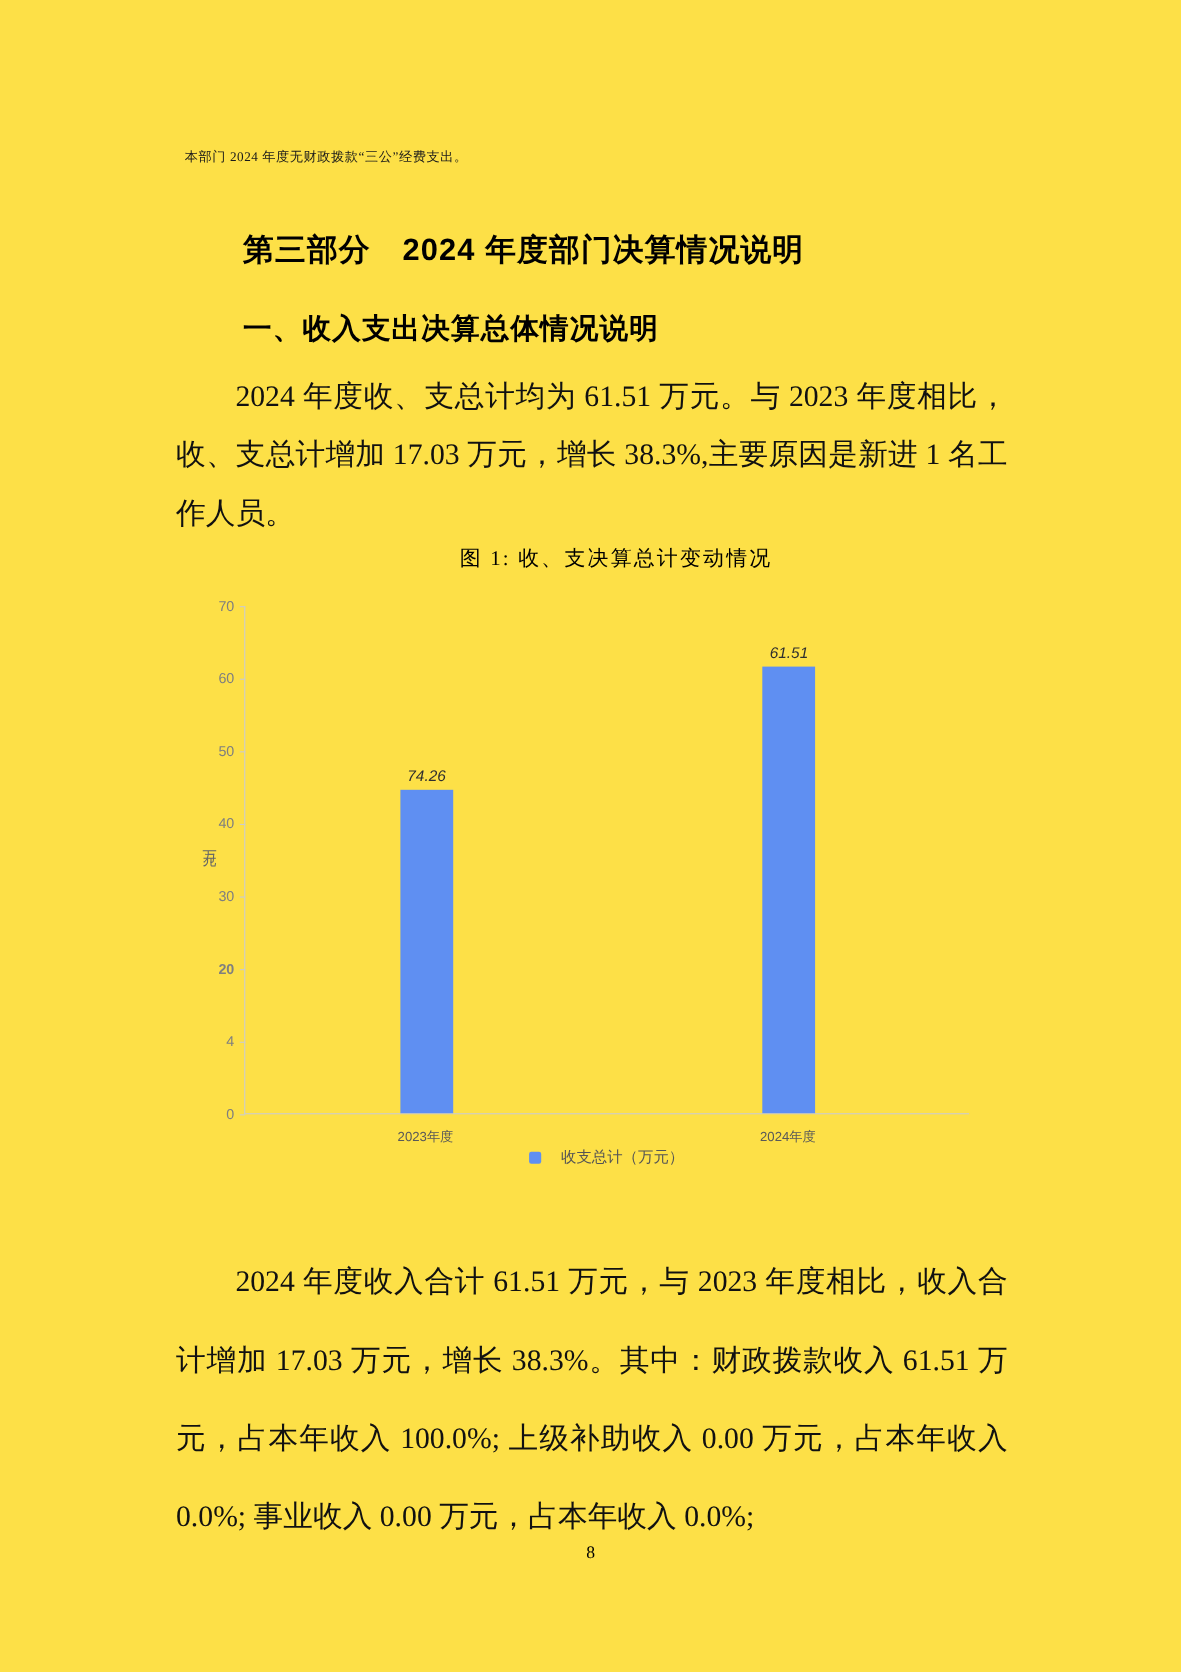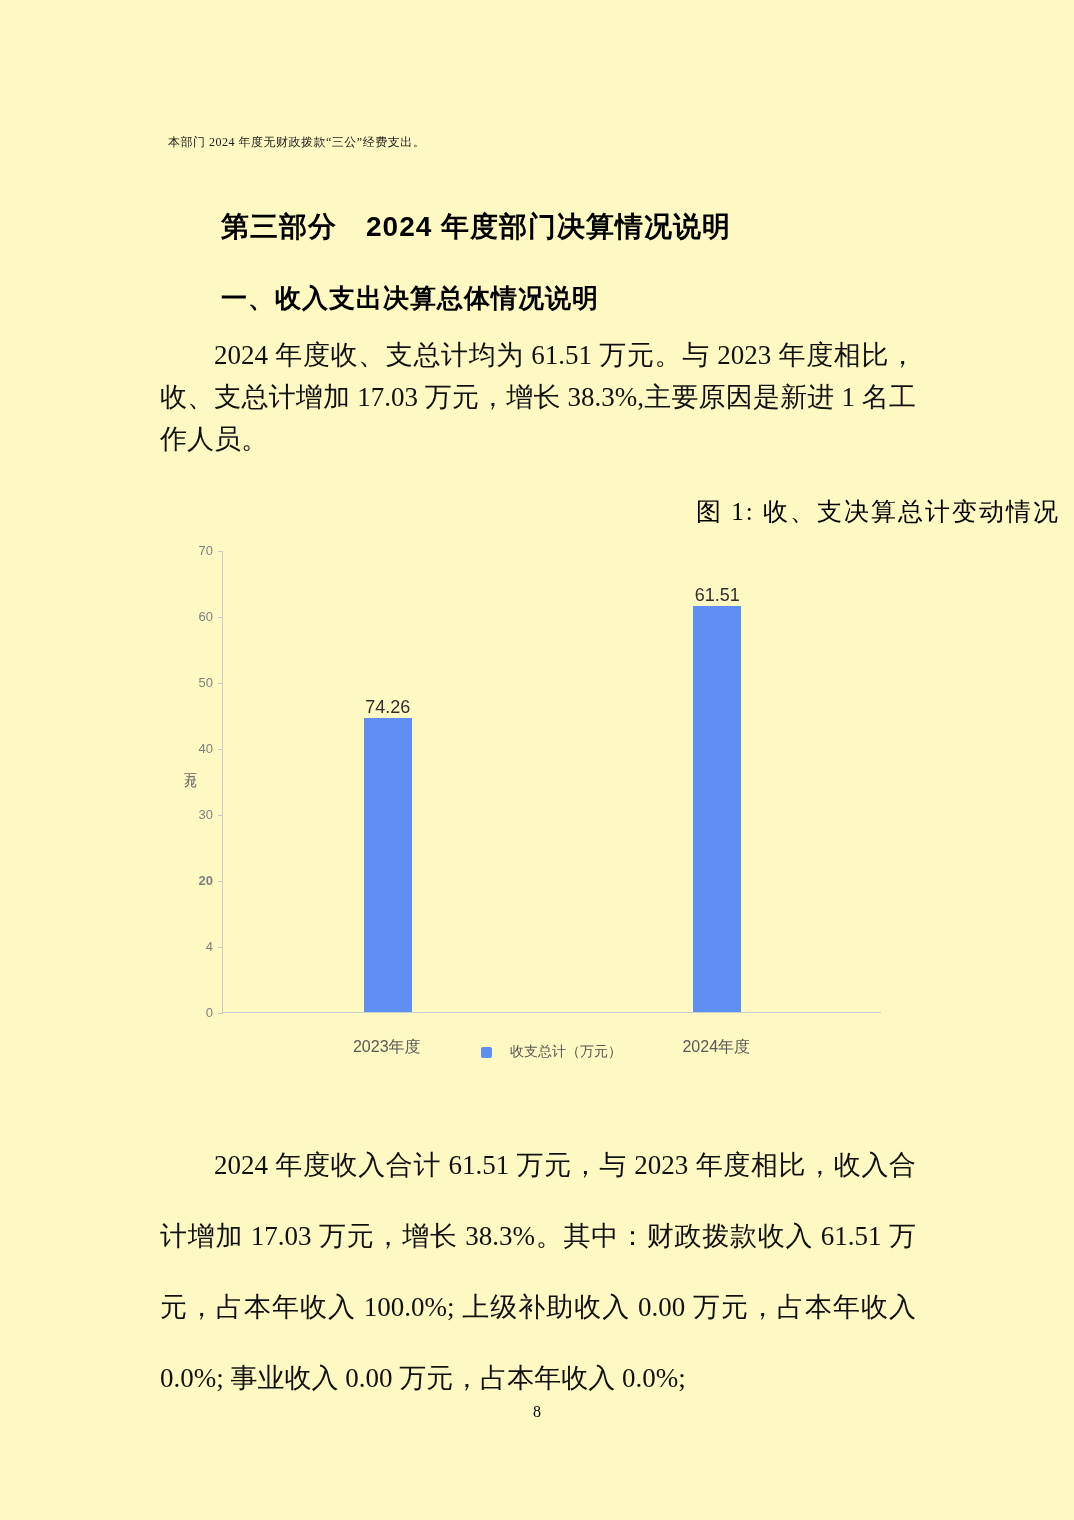--- a/index.html
+++ b/index.html
@@ -1,21 +1,21 @@
 <!DOCTYPE html>
 <html><head>
 <meta charset="utf-8">
 <style>
   * { margin: 0; padding: 0; box-sizing: border-box; }
   html, body { background: #ffffff; }
   .page {
     position: relative;
     width: 1074px;
     height: 1520px;
-    background: #fef9c3;
+    background: #fde047;
     color: #000000;
     font-family: "Liberation Serif", "DejaVu Serif", serif;
     overflow: hidden;
     margin: 0 auto;
     padding-left: 16px;
   }
   .header-note {
     position: absolute;
     left: 168px; top: 134px;
     font-size: 12px;
@@ -42,28 +42,28 @@
   #s2-heading { top: 1086px; }
   .para {
     position: absolute;
     left: 160px;
     width: 756px;
     font-size: 27px;
     text-align: justify;
     text-indent: 2em;
     color: #111111;
   }
-  #para1 { top: 334px; line-height: 42px; }
+  #para1 { top: 334px; line-height: 53px; }
   #para2 { top: 1130px; line-height: 71px; }
   .chart-title {
     position: absolute;
     top: 495px; left: 60px;
     width: 1000px;
-    text-align: right;
-    font-size: 25px;
+    text-align: center;
+    font-size: 19px;
     letter-spacing: 2px;
   }
   .chart {
     position: absolute;
     left: 175px; top: 545px;
     width: 715px; height: 530px;
     font-family: "Liberation Sans", "DejaVu Sans", sans-serif;
   }
   .plot {
     position: absolute;
@@ -89,29 +89,30 @@
     position: absolute;
     left: 6px; top: 218px;
     writing-mode: vertical-rl;
     font-size: 13px;
     color: #666666;
     letter-spacing: 2px;
   }
   .bar { position: absolute; bottom: 0; width: 48px; }
   .bar-value {
     position: absolute;
-    font-size: 18px;
+    font-size: 14px;
     color: #2f2f2f;
     transform: translateX(-50%);
     white-space: nowrap;
+    font-style: italic;
   }
   .x-label {
     position: absolute;
-    top: 492px;
-    font-size: 16px;
+    top: 480px;
+    font-size: 12px;
     color: #595959;
     transform: translateX(-50%);
     white-space: nowrap;
     text-align: right;
   }
   .legend {
     position: absolute;
     top: 498px; left: 47px;
     width: 659px;
     display: flex;

